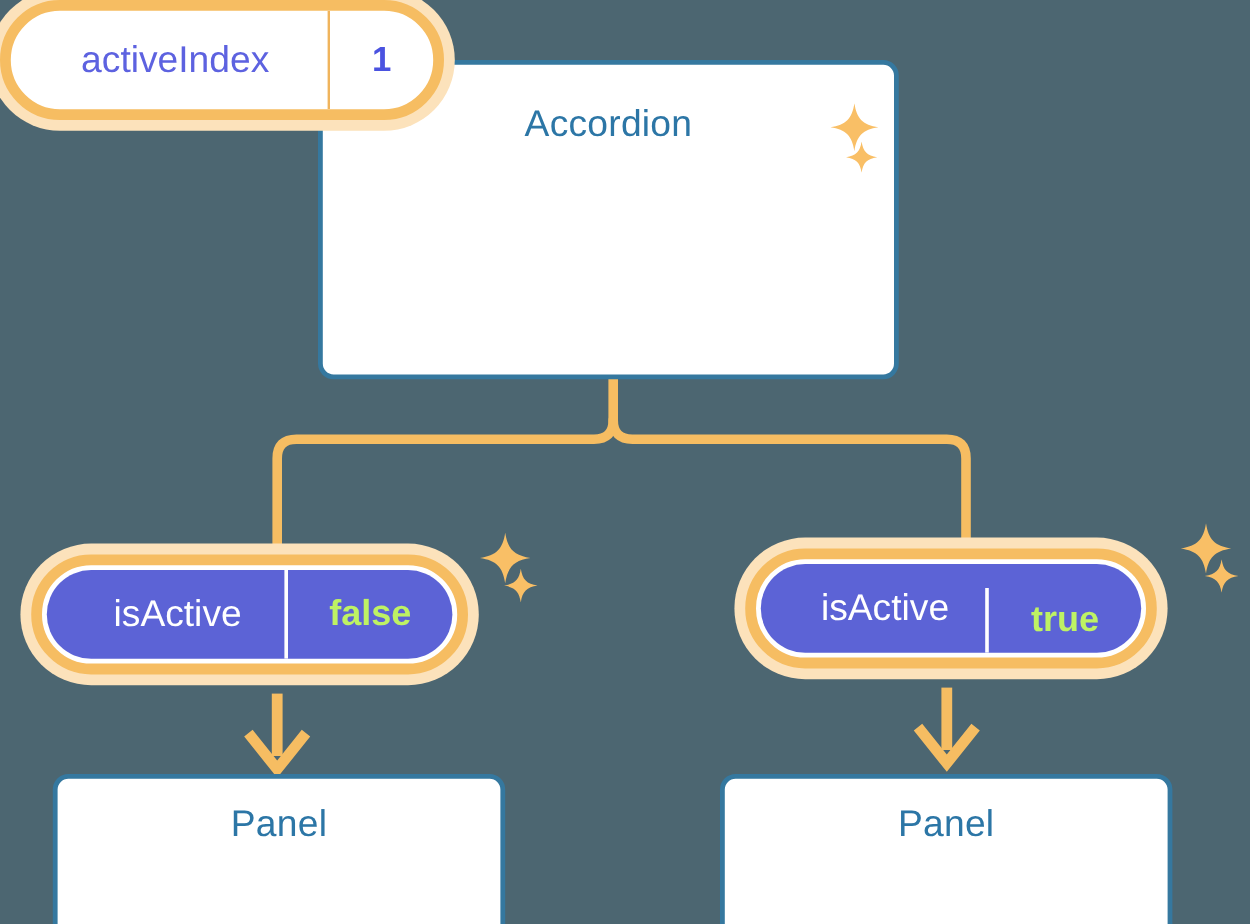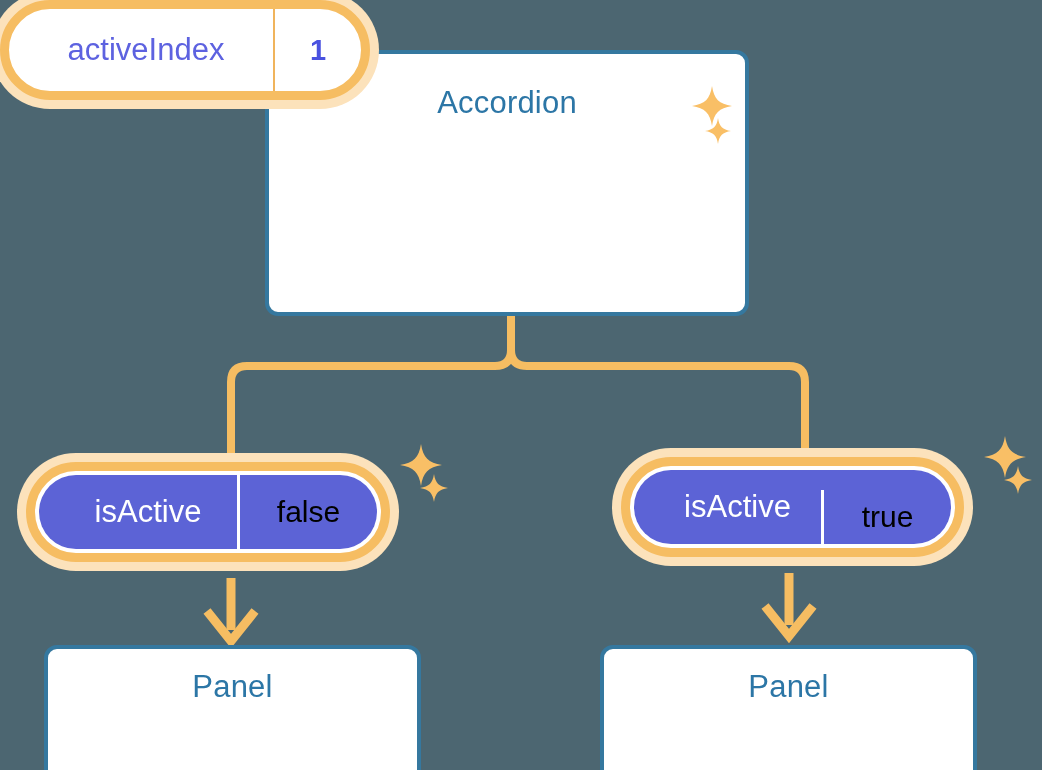--- a/index.html
+++ b/index.html
@@ -139,23 +139,23 @@
     border-left: 2px solid #f0b45c;
   }
 
   
   .pill.solid .pill-key {
     color: #ffffff;
     font-size: 31px;
     padding: 0 6px 0 26px;
   }
   .pill.solid .pill-val {
-    color: #000000;
+    color: #bef264;
     font-size: 30px;
-    font-weight: 400;
+    font-weight: 700;
     border-left: 3px solid #ffffff;
   }
 
   #pill-left { left: 26px; top: 462px; }
   #pill-left .pill { height: 100px; width: 364px; }
   #pill-left .pill-val { width: 140px; }
 
   #pill-right { left: 621px; top: 457px; }
   #pill-right .pill { height: 100px; width: 343px; }
   #pill-right .pill-val { width: 130px; margin-top: 20px; }

